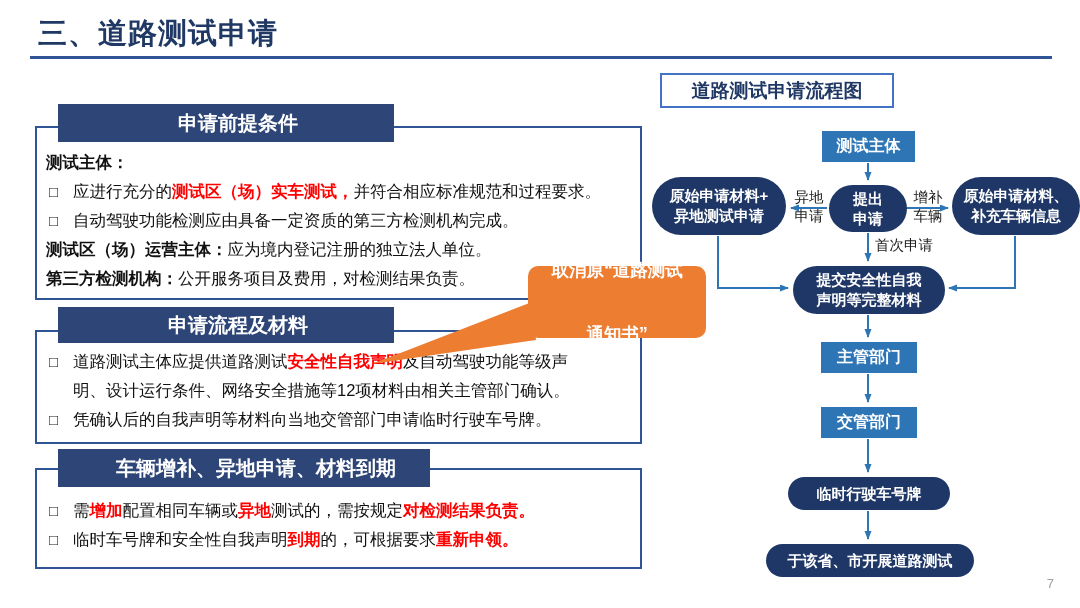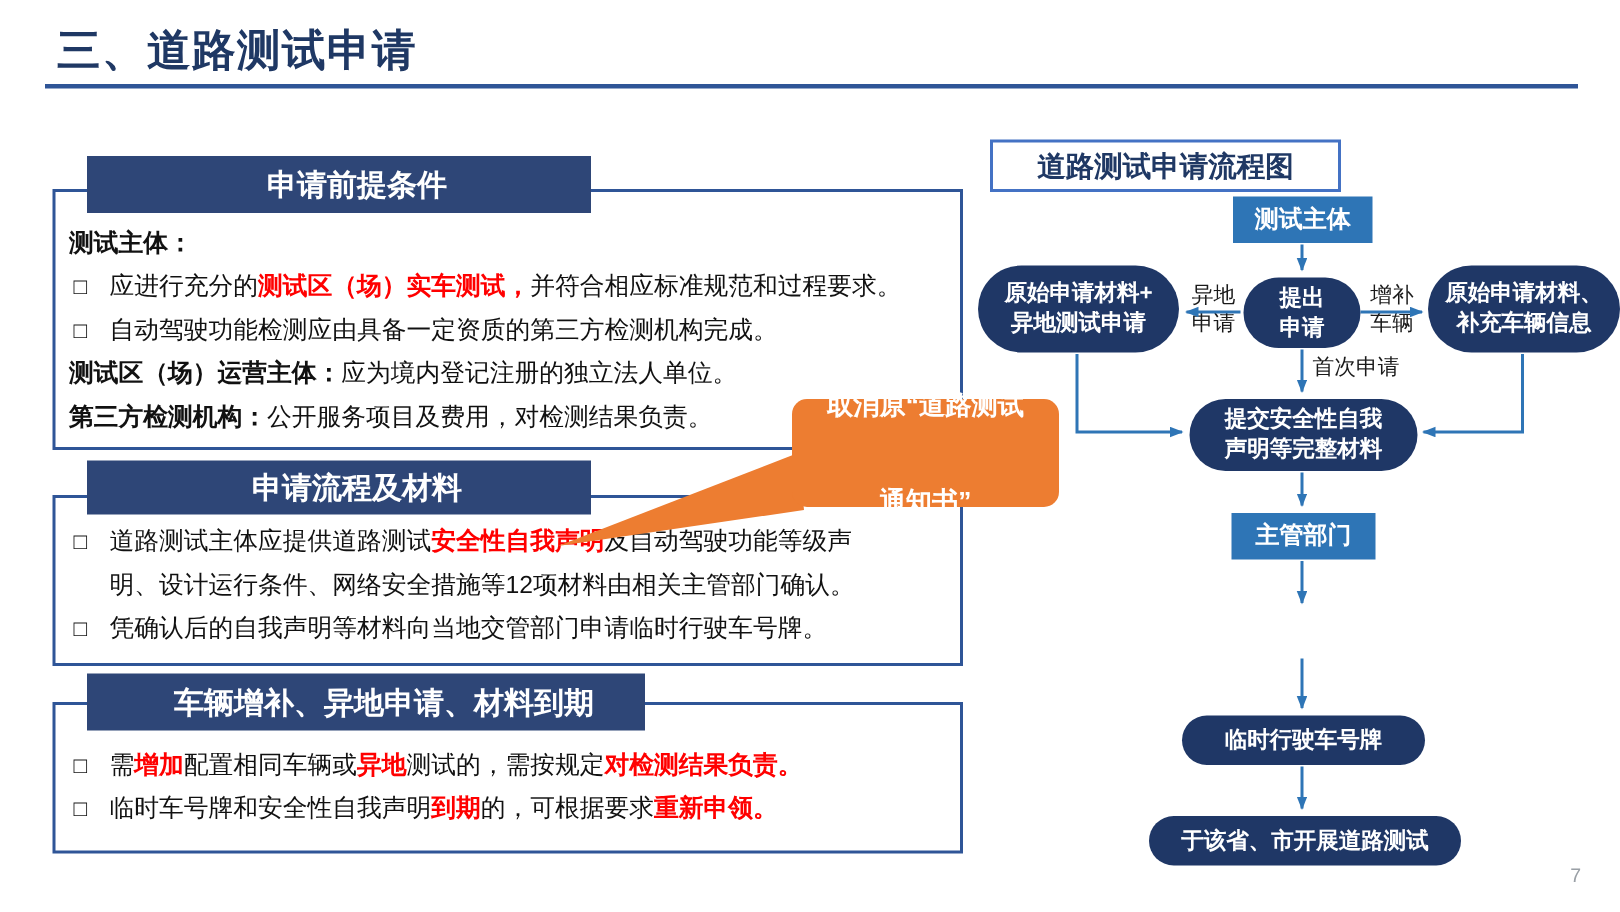--- a/index.html
+++ b/index.html
@@ -27,21 +27,21 @@
   .tline{white-space:nowrap;}
   .bullet-line{position:relative;padding-left:27px;white-space:nowrap;}
   .cont-line{padding-left:27px;white-space:nowrap;}
   .bullet{position:absolute;left:3px;top:0;font-weight:bold;font-size:15px;}
   .blabel{font-weight:bold;}
   .red{color:var(--highlight-red);font-weight:bold;}
   
   .flow-title{
     position:absolute;left:660px;top:73px;width:230px;height:31px;border:2px solid #4472C4;
     display:flex;align-items:center;justify-content:center;font-size:19px;font-weight:bold;
-    color:var(--title-navy);white-space:nowrap;background:#fff;margin-top:20px;
+    color:var(--title-navy);white-space:nowrap;background:#fff;
   }
   .flow-rect{
     position:absolute;background:var(--rect-bg);color:#fff;display:flex;align-items:center;
     justify-content:center;font-weight:bold;font-size:16px;white-space:nowrap;
   }
   .flow-stadium{
     position:absolute;background:var(--stadium-bg);color:#fff;display:flex;flex-direction:column;
     align-items:center;justify-content:center;font-weight:bold;font-size:15px;line-height:20px;
     text-align:center;white-space:nowrap;
   }
@@ -138,20 +138,21 @@
     <span>原始申请材料、</span>
     <span>补充车辆信息</span>
   </div>
 
   <div class="flow-stadium" style="left:793px;top:266px;width:152px;height:48px;border-radius:24px;">
     <span>提交安全性自我</span>
     <span>声明等完整材料</span>
   </div>
 
   <div class="flow-rect" style="left:821px;top:342px;width:96px;height:31px;">主管部门</div>
+  <div class="flow-rect" style="left:821px;top:407px;width:96px;height:31px;">交管部门</div>
 
   <div class="flow-stadium" style="left:788px;top:477px;width:162px;height:33px;border-radius:17px;">
     <span>临时行驶车号牌</span>
   </div>
   <div class="flow-stadium" style="left:766px;top:544px;width:208px;height:33px;border-radius:17px;">
     <span>于该省、市开展道路测试</span>
   </div>
 
   <div class="flow-label" style="left:791px;top:188px;width:36px;">
     <div>异地</div>

